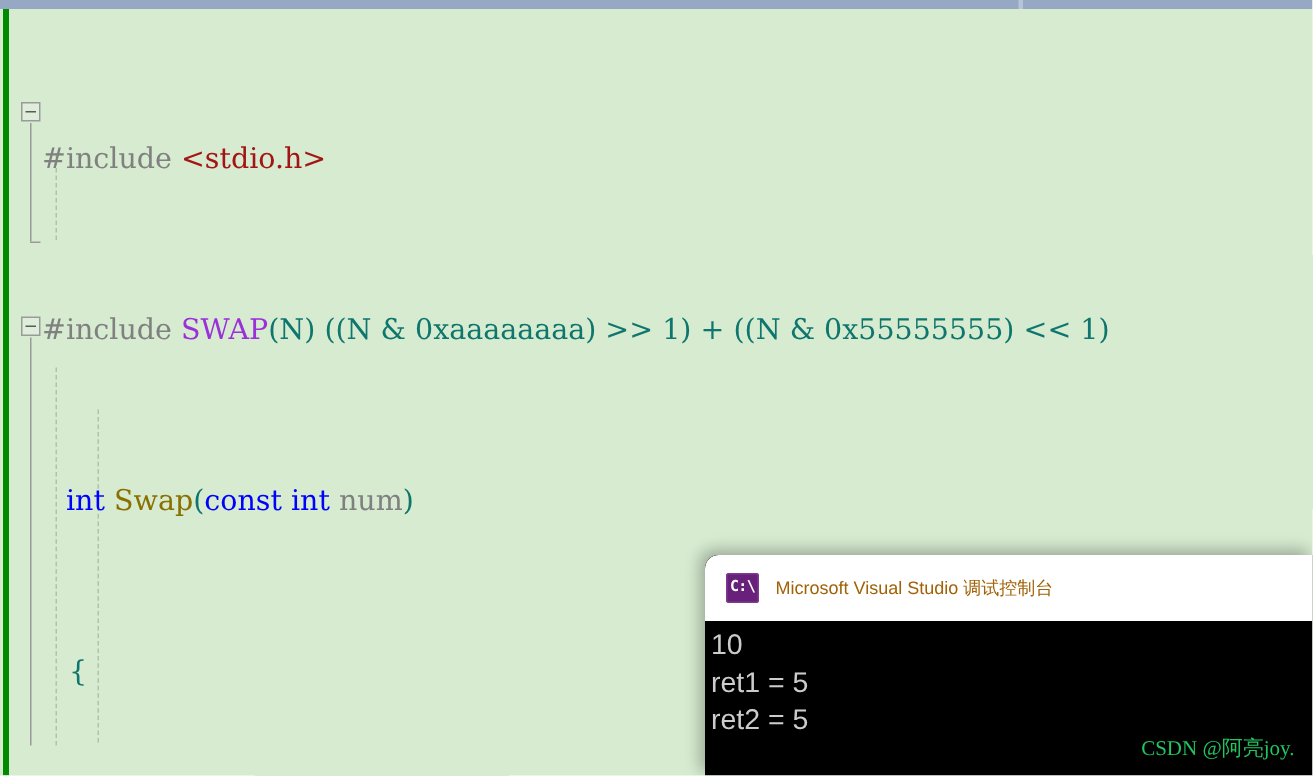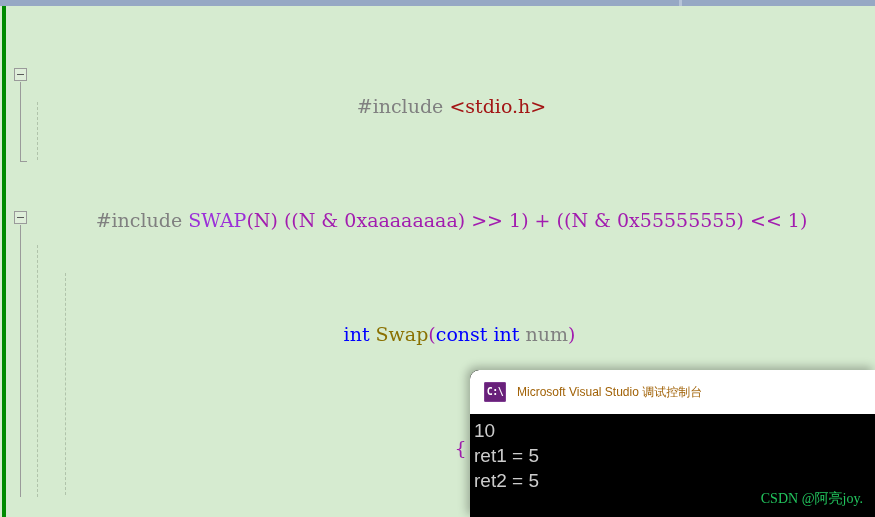--- a/index.html
+++ b/index.html
@@ -66,31 +66,30 @@
     font-size: 19px;
     line-height: 28.5px;
     white-space: pre;
     color: #333333;
   }
   .ln {
     position: relative;
     height: 28.5px;
     padding-left: 14px;
     box-sizing: border-box;
-    text-align: center;
   }
 
   
   .t-pre   { color: #808080; }                
   .t-str   { color: #a31515; }                
   .t-macro { color: #9b30d9; }                
   .t-kw    { color: #0000ff; }                
   .t-fn    { color: #8a7000; }                
   .t-id    { color: #808080; }                
-  .t-op    { color: #a21caf; }
+  .t-op    { color: #0f766e; }
 
   
   .outline-margin {
     position: absolute;
     top: 0; left: 6px;
     width: 28px;
     height: 511px;
   }
   .fold-box {
     position: absolute;

